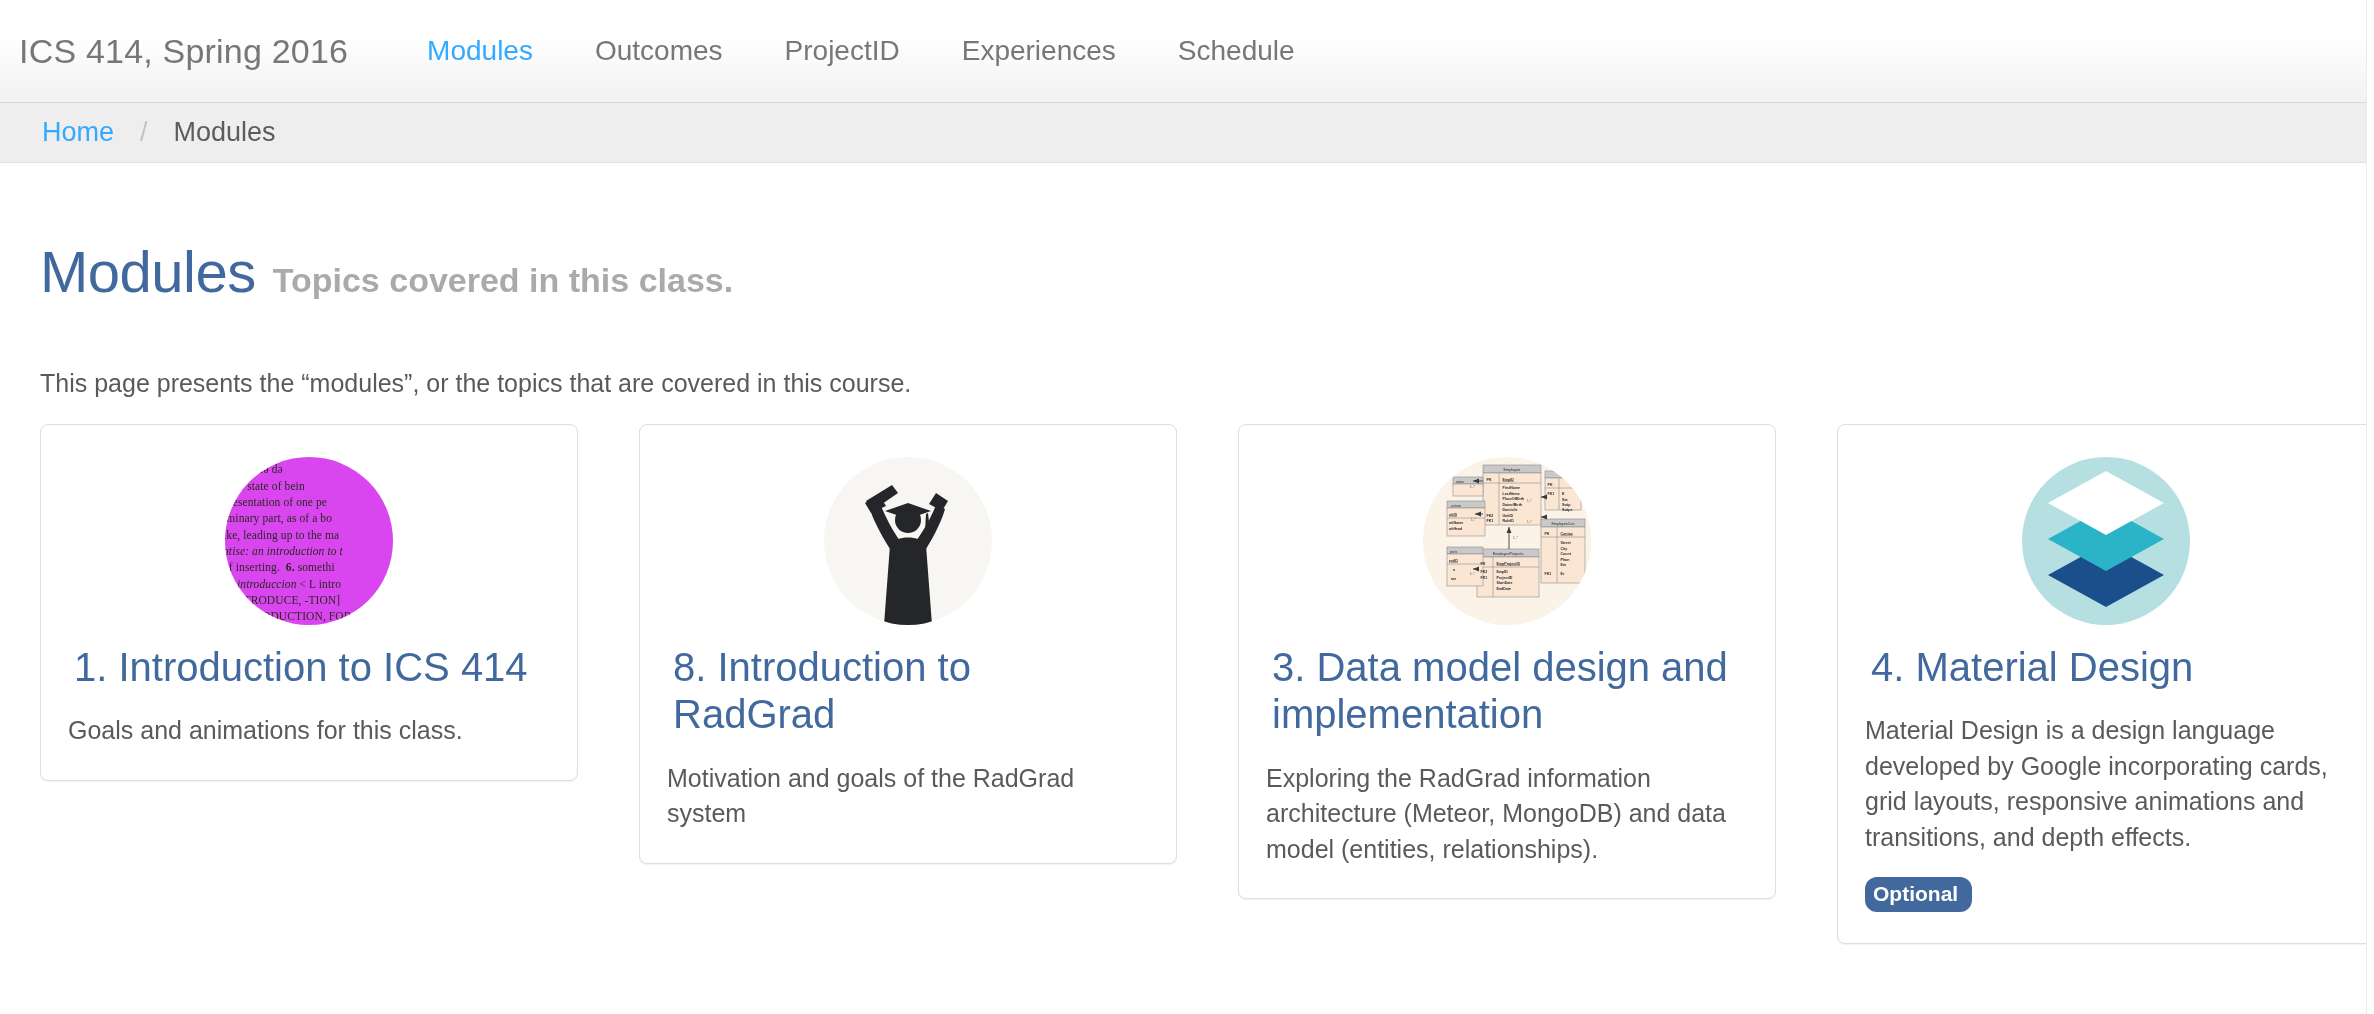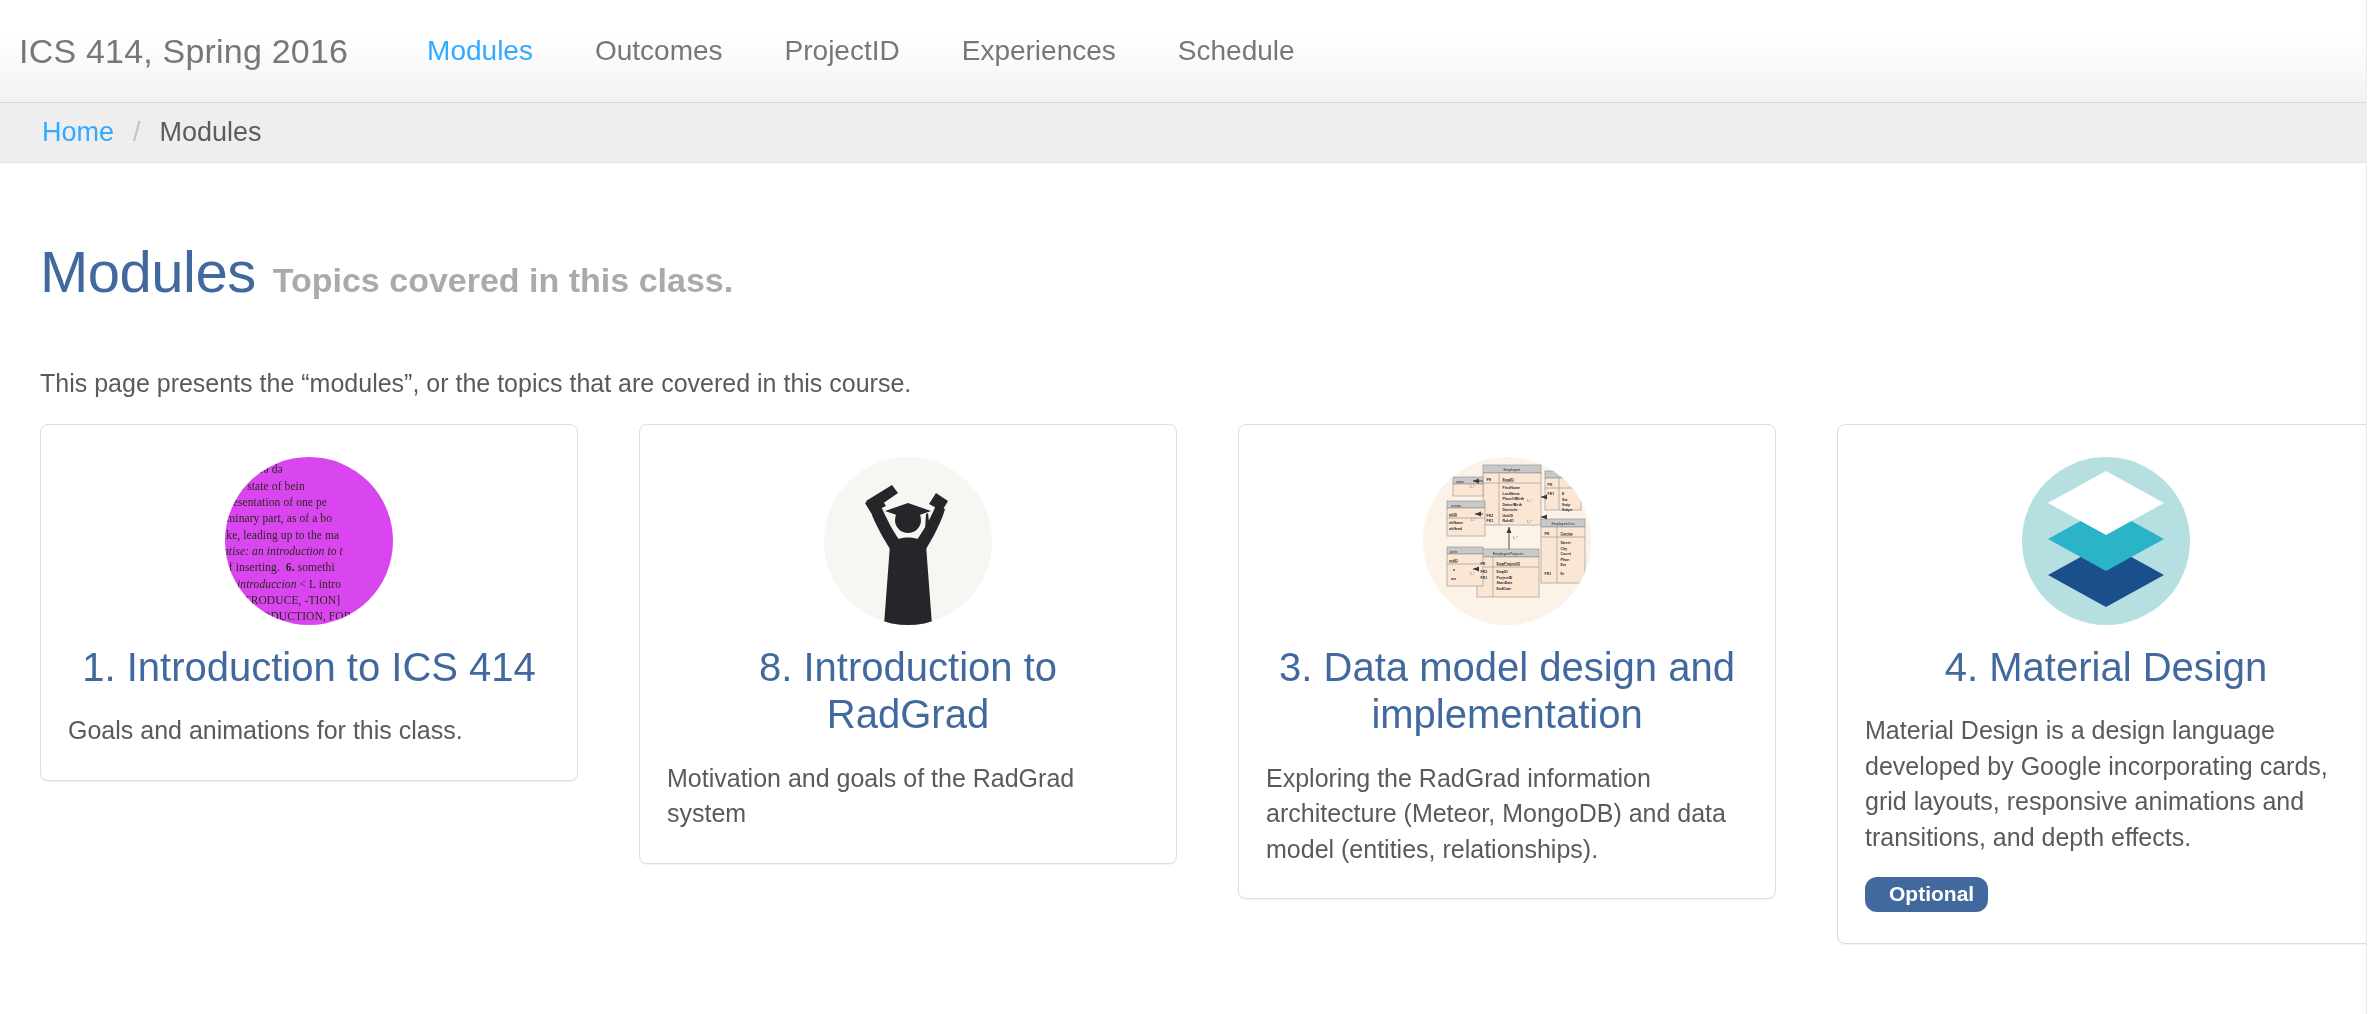--- a/index.html
+++ b/index.html
@@ -46,21 +46,21 @@
   .nav-link.active { color: #33aaff; }
 
   
   .breadcrumb-bar {
     height: 60px;
     background: #eeeeee;
     border-bottom: 1px solid #e2e2e2;
     display: flex;
     align-items: center;
     padding-left: 42px;
-    gap: 5px;
+    gap: 12px;
   }
   .crumb-link {
     font-size: 27px;
     color: #33aaff;
     text-decoration: none;
   }
   .crumb-sep {
     font-size: 27px;
     color: #c3c3c3;
     margin: 0 14px;
@@ -116,21 +116,21 @@
   }
   .card-media {
     height: 190px;
     display: flex;
     align-items: center;
     justify-content: center;
     margin-bottom: 8px;
   }
   .card-title {
     display: block;
-    text-align: center;
+    text-align: left;
     font-size: 40px;
     line-height: 1.18;
     color: #41699d;
     font-weight: 400;
     text-decoration: none;
     padding: 0 6px;
     margin-bottom: 22px;
   }
   .card-desc {
     font-size: 25px;
@@ -139,21 +139,21 @@
     margin: 0;
   }
   .badge {
     display: inline-block;
     margin-top: 22px;
     background: #41699d;
     color: #ffffff;
     font-size: 21px;
     font-weight: bold;
     border-radius: 12px;
-    padding: 5px 14px 6px 24px;
+    padding: 5px 14px 6px 8px;
     line-height: 1.1;
   }
 
   
   .circle-img {
     width: 168px; height: 168px;
     border-radius: 50%;
     overflow: hidden;
     position: relative;
   }

